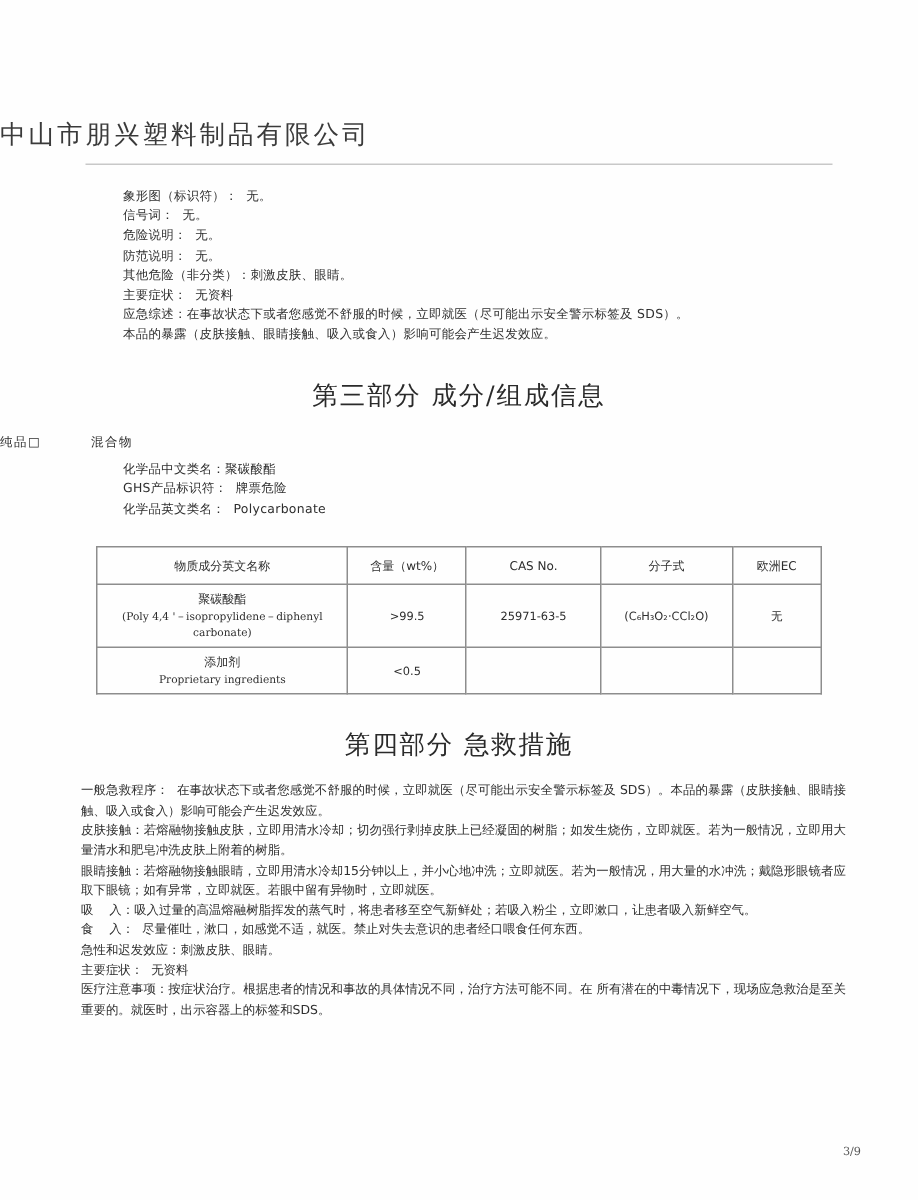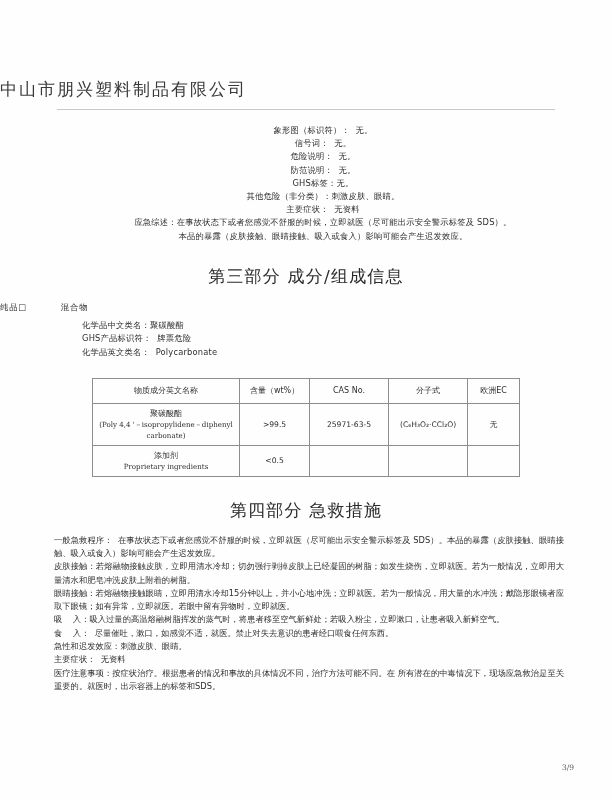--- a/index.html
+++ b/index.html
@@ -32,21 +32,20 @@
     font-family: "DejaVu Serif", "Liberation Serif", serif;
   }
   .title-rule {
     width: 498px;
     margin: 8px auto 0 auto;
     border-top: 1px solid #c8c8c8;
   }
   .body-block {
     margin: 14px 0 0 0;
     padding: 0 48px 0 82px;
-    text-align: center;
   }
   .line {
     font-size: 8.3px;
     line-height: 13.2px;
     color: #2e2e2e;
     white-space: pre-wrap;
     letter-spacing: 0.2px;
   }
   .line.wrap {
     padding-left: 0;
@@ -73,21 +72,21 @@
   .props {
     margin-top: 6px;
     padding-left: 82px;
   }
   .props .line {
     line-height: 13.6px;
   }
   table.comp {
     border-collapse: collapse;
     margin: 18px auto 0 auto;
-    width: 428px;
+    width: 484px;
     font-size: 7.6px;
     color: #2e2e2e;
     padding-left: 20px;
   }
   table.comp th, table.comp td {
     border: 1px solid #8d8d8d;
     text-align: center;
     vertical-align: middle;
     padding: 4px 2px;
     font-weight: normal;
@@ -134,21 +133,20 @@
 <div class="page">
 
   <div class="doc-title">中山市朋兴塑料制品有限公司</div>
   <div class="title-rule"></div>
 
   <div class="body-block">
     <div class="line">象形图（标识符）：  无。</div>
     <div class="line">信号词：  无。</div>
     <div class="line">危险说明：  无。</div>
     <div class="line">防范说明：  无。</div>
-    <div class="line">GHS标签：无。</div>
     <div class="line">其他危险（非分类）：刺激皮肤、眼睛。</div>
     <div class="line">主要症状：  无资料</div>
     <div class="line">应急综述：在事故状态下或者您感觉不舒服的时候，立即就医（尽可能出示安全警示标签及 SDS）。</div>
     <div class="line wrap">本品的暴露（皮肤接触、眼睛接触、吸入或食入）影响可能会产生迟发效应。</div>
   </div>
 
   <div class="section-heading">第三部分   成分/组成信息</div>
 
   <div class="purity-row">
     <span>纯品□</span>

